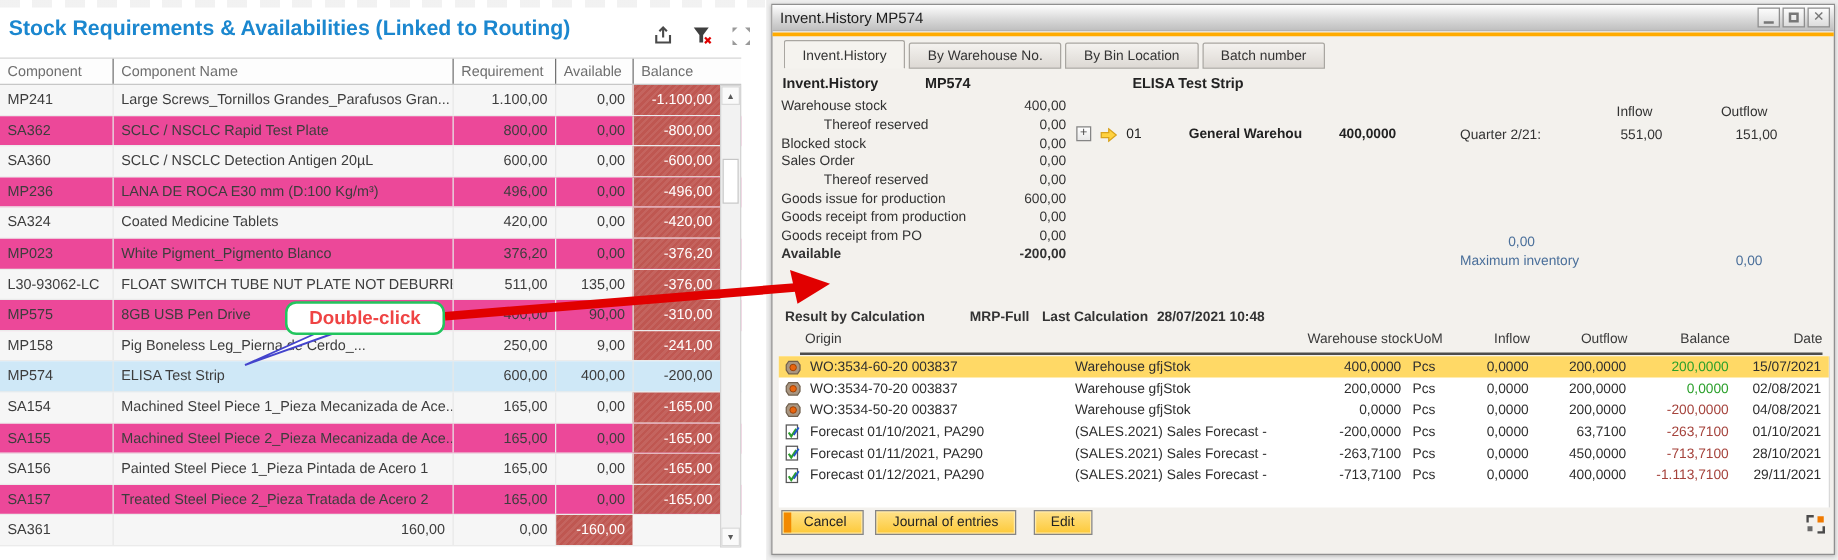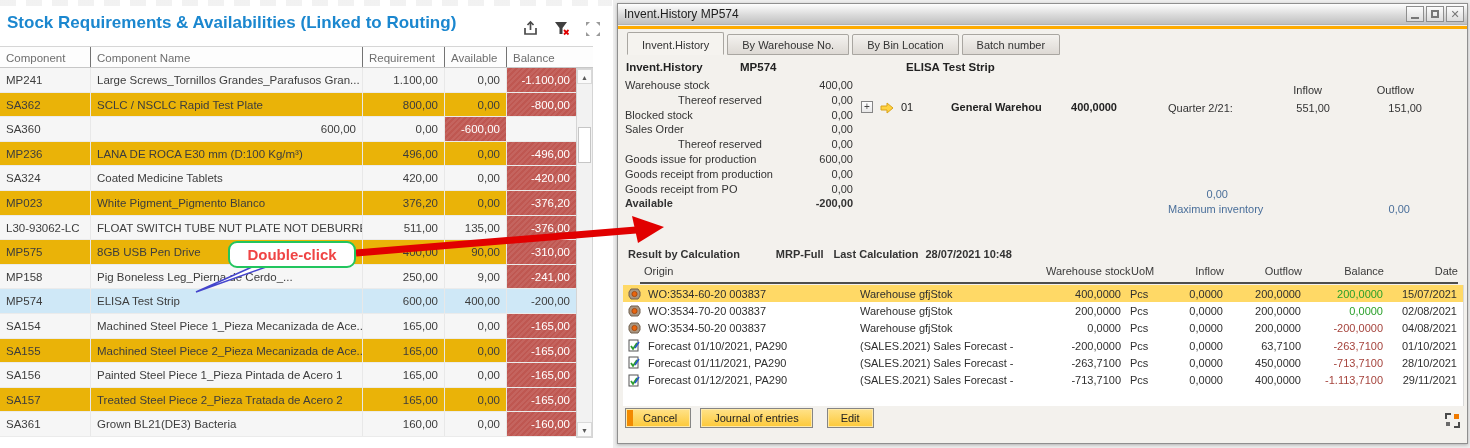--- a/index.html
+++ b/index.html
@@ -12,21 +12,21 @@
     background:repeating-linear-gradient(90deg,#e7e7e7 0 16px,#fff 16px 26px);opacity:.55;}
   .lp-title{position:absolute;left:7px;top:13px;font-size:17px;font-weight:600;color:#1b87cf;white-space:nowrap;}
   .lp-tools{position:absolute;top:19px;left:521px;display:flex;gap:13px;align-items:center;}
   .lp-tools svg{display:block;}
 
   .lt{position:absolute;top:46px;left:0;width:593px;font-size:11.5px;}
   .lt-grid{display:grid;grid-template-columns:90px 272px 82px 62px 70px;}
   .lt-header{border-top:1px solid #d6d6d6;border-bottom:1px solid #c7c7c7;height:22px;color:#6e6e6e;background:#fdfdfd;}
   .lt-header .hc{padding:5px 6px 0;border-left:1px solid #737373;white-space:nowrap;overflow:hidden;}
   .lt-header .hc:first-child{border-left:none;}
-  .lt-row{height:24.6px;color:#3d3d3d;border-bottom:1px solid #ebebeb;background:#eab308;}
+  .lt-row{height:24.6px;color:#3d3d3d;border-bottom:1px solid #ebebeb;background:#ec4899;}
   .lt-row:nth-child(odd){background:#f6f6f6;}
   .lt-row.selected{background:#cfe8f7;}
   .lt-row .c{padding:6px 6px 0;border-left:1px solid #e8e8e8;white-space:nowrap;overflow:hidden;}
   .lt-row .c:first-child{border-left:none;}
   .lt-row .num{text-align:right;}
   .lt-row .bal.negbg{background:#bf5751;color:#fff;
     background-image:repeating-linear-gradient(135deg,rgba(255,255,255,.08) 0 2px,rgba(0,0,0,0) 2px 4px);}
   .lt-scroll{position:absolute;left:576px;top:22px;width:17px;height:370px;background:#f2f2f2;border:1px solid #d5d5d5;}
   .lt-scroll .arr{position:absolute;left:0;width:15px;height:15px;font-size:7px;color:#5a5a5a;text-align:center;line-height:15px;background:#fafafa;border:1px solid #d9d9d9;}
   .lt-scroll .up{top:0;}
@@ -60,21 +60,21 @@
 
   .sum-head{position:absolute;top:57px;left:0;right:0;font-size:11.5px;font-weight:700;color:#222;}
   .sum-head .t1{position:absolute;left:8px;}
   .sum-head .t2{position:absolute;left:122px;}
   .sum-head .t3{position:absolute;left:288px;}
 
   .fields{position:absolute;top:75px;left:7px;width:228px;font-size:11px;color:#333;}
   .frow{display:flex;height:14.8px;}
   .frow.bold{font-weight:700;}
   .flabel{flex:1;white-space:nowrap;}
-  .flabel.ind{padding-left:34px;text-align:center;}
+  .flabel.ind{padding-left:34px;}
   .fval{width:72px;text-align:right;}
 
   .wh-group{position:absolute;top:96px;left:243px;width:256px;height:16px;font-size:11px;color:#222;}
   .plusbox{position:absolute;left:0;top:1px;width:12px;height:12px;border:1px solid #858585;
     background:linear-gradient(#fff,#e8e8e8);font-size:10px;line-height:10px;text-align:center;color:#444;}
   .wh-arrow{position:absolute;left:19px;top:2px;}
   .wh-code{position:absolute;left:40px;top:1px;}
   .wh-name{position:absolute;left:90px;top:1px;font-weight:700;white-space:nowrap;}
   .wh-qty{position:absolute;right:0;top:1px;font-weight:700;}
 
@@ -171,20 +171,21 @@
   </div>
         <div class="lt-row lt-grid">
     <div class="c">SA362</div>
     <div class="c">SCLC / NSCLC Rapid Test Plate</div>
     <div class="c num">800,00</div>
     <div class="c num">0,00</div>
     <div class="c num bal negbg">-800,00</div>
   </div>
         <div class="lt-row lt-grid">
     <div class="c">SA360</div>
+    <div class="c">SCLC / NSCLC Detection Antigen 20µL</div>
     <div class="c num">600,00</div>
     <div class="c num">0,00</div>
     <div class="c num bal negbg">-600,00</div>
   </div>
         <div class="lt-row lt-grid">
     <div class="c">MP236</div>
     <div class="c">LANA DE ROCA E30 mm (D:100 Kg/m³)</div>
     <div class="c num">496,00</div>
     <div class="c num">0,00</div>
     <div class="c num bal negbg">-496,00</div>
@@ -254,21 +255,20 @@
   </div>
         <div class="lt-row lt-grid">
     <div class="c">SA157</div>
     <div class="c">Treated Steel Piece 2_Pieza Tratada de Acero 2</div>
     <div class="c num">165,00</div>
     <div class="c num">0,00</div>
     <div class="c num bal negbg">-165,00</div>
   </div>
         <div class="lt-row lt-grid">
     <div class="c">SA361</div>
-    <div class="c">Grown BL21(DE3) Bacteria</div>
     <div class="c num">160,00</div>
     <div class="c num">0,00</div>
     <div class="c num bal negbg">-160,00</div>
   </div>
       </div>
     <div class="lt-scroll">
       <div class="arr up">▲</div>
       <div class="thumb"></div>
       <div class="arr down">▼</div>
     </div>

